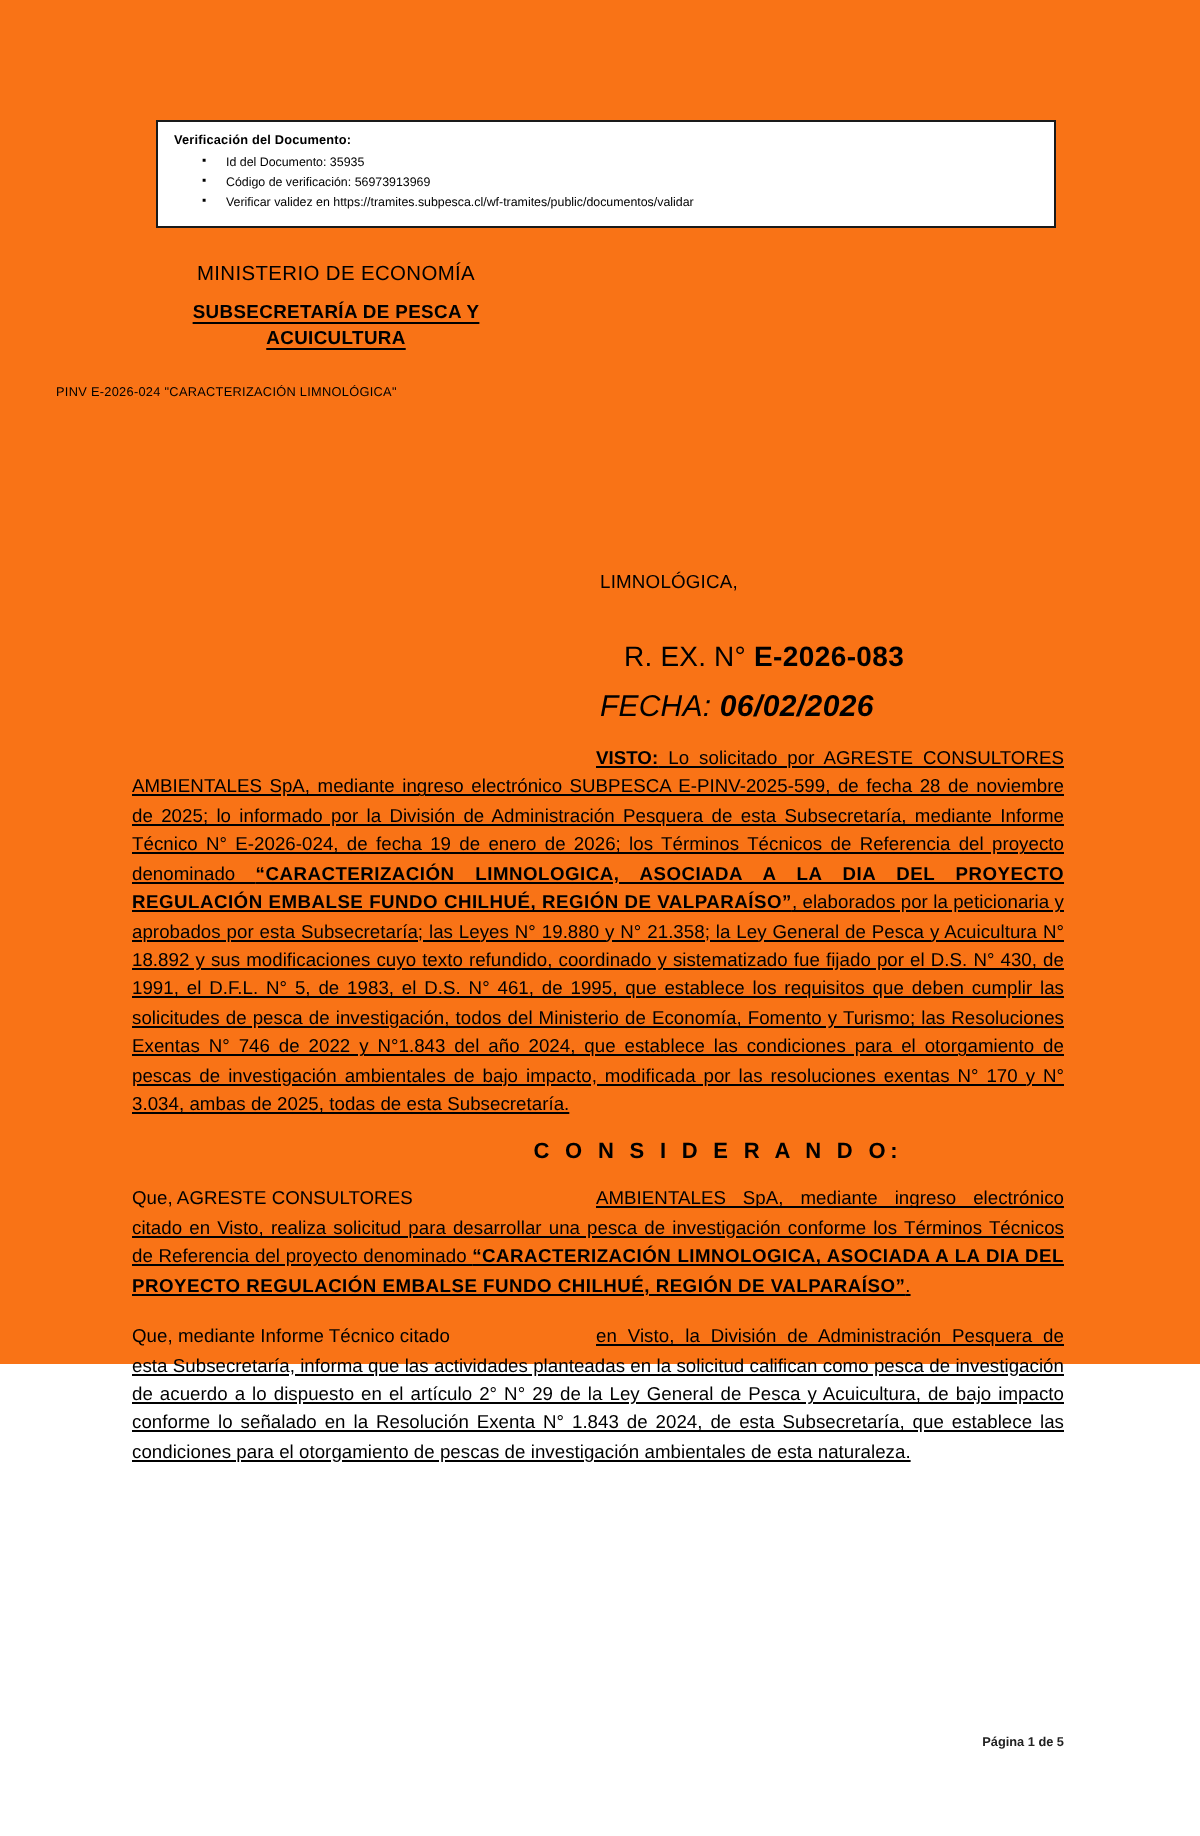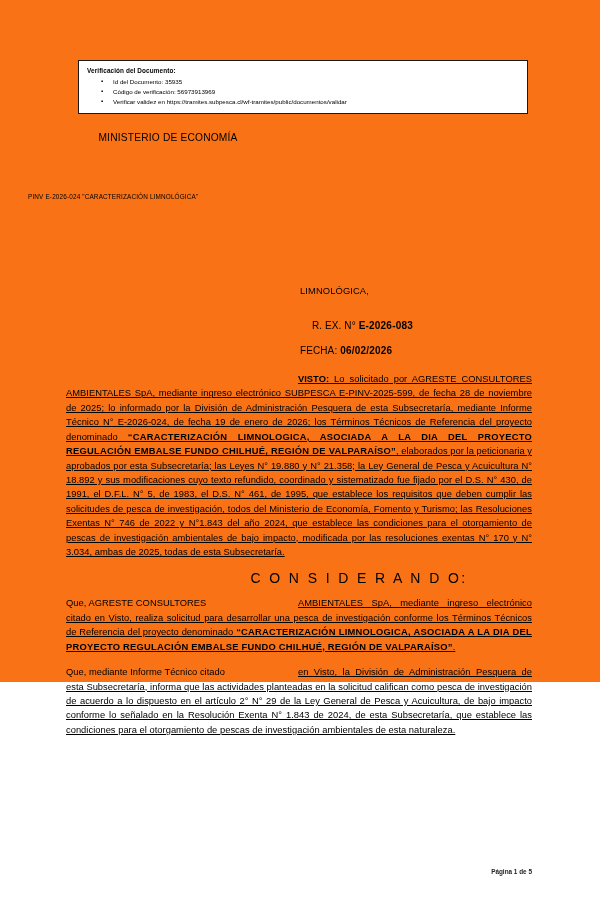--- a/index.html
+++ b/index.html
@@ -112,34 +112,35 @@
     position: absolute;
     left: 300px;
     top: 285px;
     font-size: 9.4px;
     letter-spacing: 0.1px;
   }
   .resnum {
     position: absolute;
     left: 300px;
     top: 320px;
-    font-size: 10px;
+    font-size: 14px;
     letter-spacing: 0.1px;
     padding-left: 12px;
   }
   .resnum b, .fecha b {
     font-weight: bold;
     letter-spacing: 0.2px;
   }
   .fecha {
     position: absolute;
     left: 300px;
     top: 345px;
-    font-size: 10px;
-    letter-spacing: 0.1px;
+    font-size: 15px;
+    letter-spacing: 0.1px;
+    font-style: italic;
   }
 
   
   .body-wrap {
     position: absolute;
     left: 66px;
     top: 372px;
     width: 466px;
   }
   p.para {
@@ -159,22 +160,22 @@
     font-weight: bold;
   }
   .strongtitle {
     font-weight: bold;
     letter-spacing: 0.25px;
   }
 
   .considerando {
     margin: 9px 0 10px 0;
     text-align: center;
-    font-weight: normal;
-    font-size: 14px;
+    font-weight: bold;
+    font-size: 11px;
     letter-spacing: 2.4px;
     padding-left: 120px;
   }
 
   
   .footer {
     position: absolute;
     left: 0;
     top: 868px;
     width: 532px;
@@ -199,20 +200,24 @@
         <span class="bullet">▪</span><span>Código de verificación: 56973913969</span>
       </li>
       <li>
         <span class="bullet">▪</span><span>Verificar validez en https://tramites.subpesca.cl/wf-tramites/public/documentos/validar</span>
       </li>
     </ul>
   </div>
 
   <div class="letterhead">
     <div class="l1">MINISTERIO DE ECONOMÍA</div>
+    <div class="subsec">
+      <span>SUBSECRETARÍA DE PESCA Y</span><br>
+      <span>ACUICULTURA</span>
+    </div>
   </div>
 
   <div class="ref-line">PINV E-2026-024 "CARACTERIZACIÓN LIMNOLÓGICA"</div>
 
   <div class="place">LIMNOLÓGICA,</div>
   <div class="resnum">
     <span>R. EX. N°</span>
     <b>E-2026-083</b>
   </div>
   <div class="fecha">

